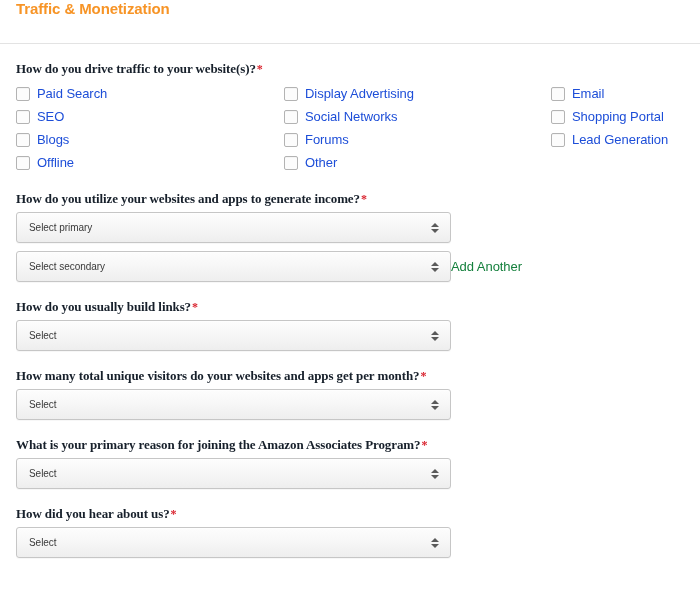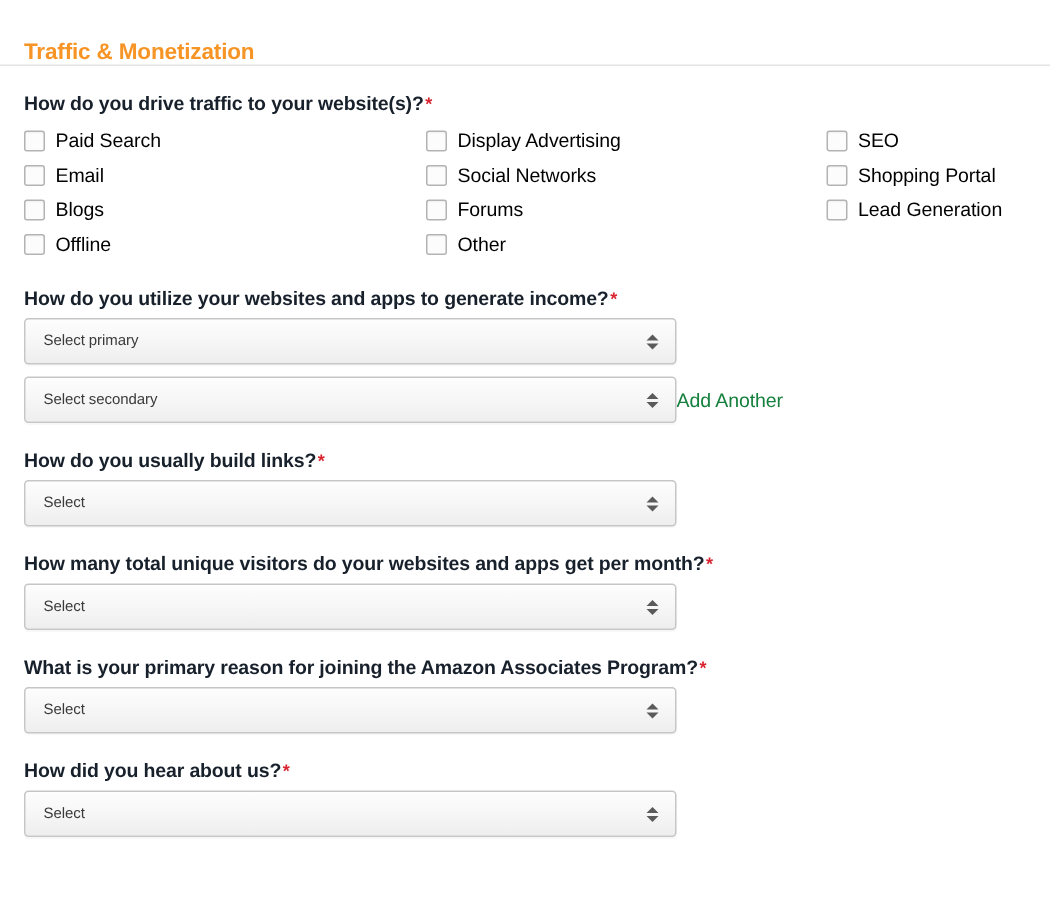--- a/index.html
+++ b/index.html
@@ -19,21 +19,21 @@
     height: 612px;
     overflow: hidden;
     background: #ffffff;
   }
 
   
   .section-header {
     height: 44px;
     padding: 0 16px;
     display: flex;
-    align-items: flex-end;
+    align-items: flex-start;
     border-bottom: 1px solid #e3e3e3;
     background: #ffffff;
   }
   .section-title {
     font-size: 15px;
     font-weight: bold;
     color: #f79426;
     letter-spacing: -0.1px;
   }
 
@@ -43,20 +43,21 @@
   }
 
   .field-label {
     font-size: 13px;
     font-weight: bold;
     color: #17202b;
     margin-top: 17px;
     margin-bottom: 5px;
     line-height: 16px;
     letter-spacing: -0.1px;
+    font-family: Liberation Serif, serif;
   }
   .field-label .req {
     color: #d9232e;
     font-weight: bold;
     font-size: 12px;
     margin-left: 1px;
   }
 
   
   .checkbox-grid {
@@ -78,21 +79,21 @@
     border: 1px solid #b3b3b3;
     border-radius: 2px;
     background: #fcfcfc;
     box-shadow: inset 0 1px 1px rgba(0,0,0,0.03);
     margin-right: 7px;
     display: inline-block;
     cursor: pointer;
   }
   .cbx-label {
     font-size: 13px;
-    color: #000000;
+    color: #1d4ed8;
     line-height: 16px;
     cursor: pointer;
     white-space: nowrap;
     letter-spacing: -0.05px;
   }
 
   
   .select-row {
     display: flex;
     align-items: center;
@@ -171,26 +172,26 @@
       <div class="checkbox-row">
         <span class="cbx"></span>
         <span class="cbx-label">Paid Search</span>
       </div>
       <div class="checkbox-row">
         <span class="cbx"></span>
         <span class="cbx-label">Display Advertising</span>
       </div>
       <div class="checkbox-row">
         <span class="cbx"></span>
+        <span class="cbx-label">Email</span>
+      </div>
+
+      <div class="checkbox-row">
+        <span class="cbx"></span>
         <span class="cbx-label">SEO</span>
-      </div>
-
-      <div class="checkbox-row">
-        <span class="cbx"></span>
-        <span class="cbx-label">Email</span>
       </div>
       <div class="checkbox-row">
         <span class="cbx"></span>
         <span class="cbx-label">Social Networks</span>
       </div>
       <div class="checkbox-row">
         <span class="cbx"></span>
         <span class="cbx-label">Shopping Portal</span>
       </div>
 

